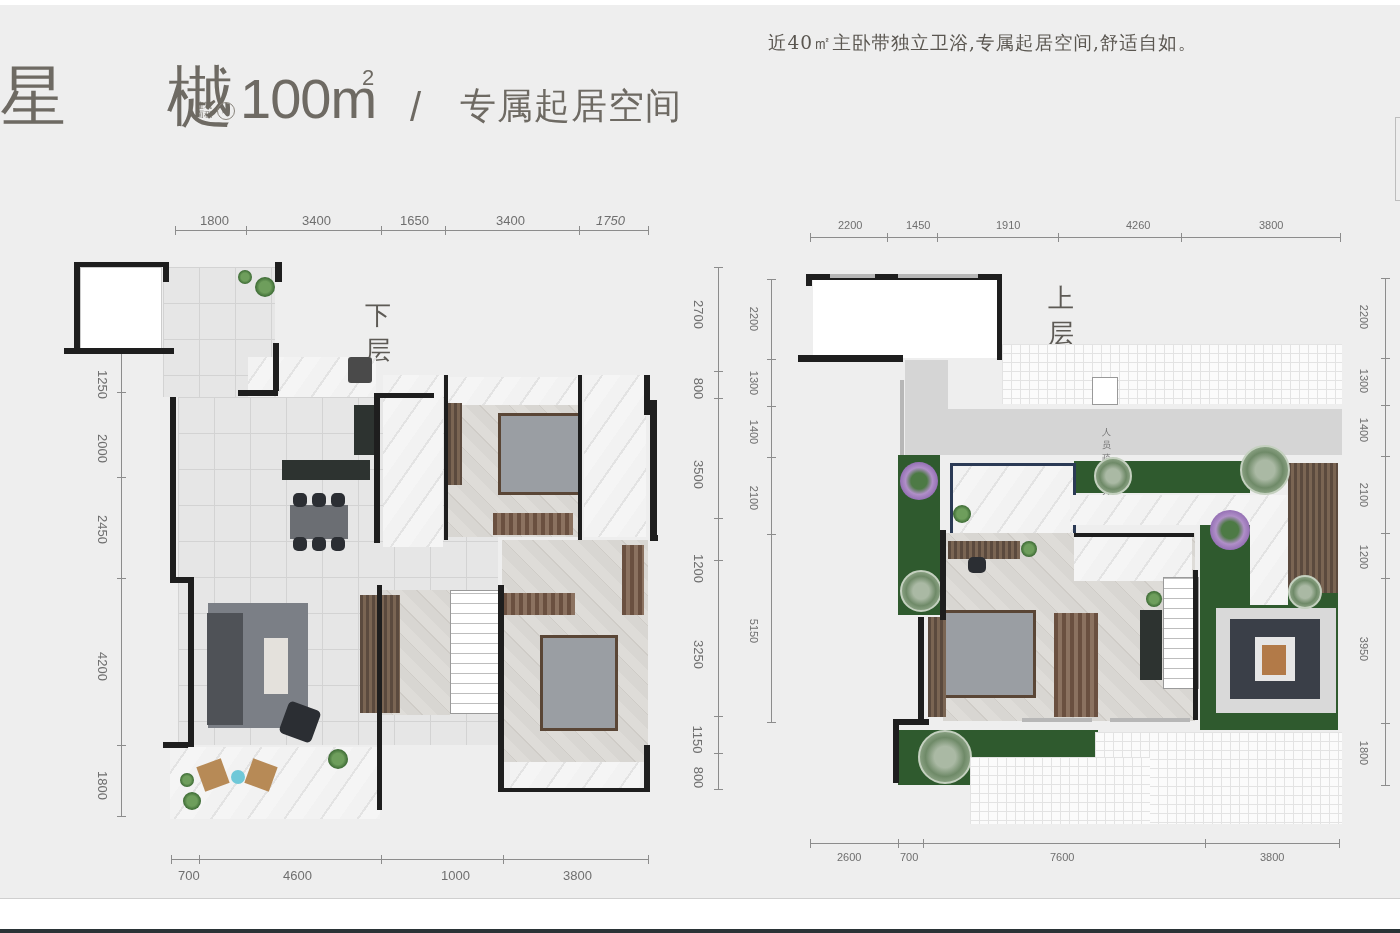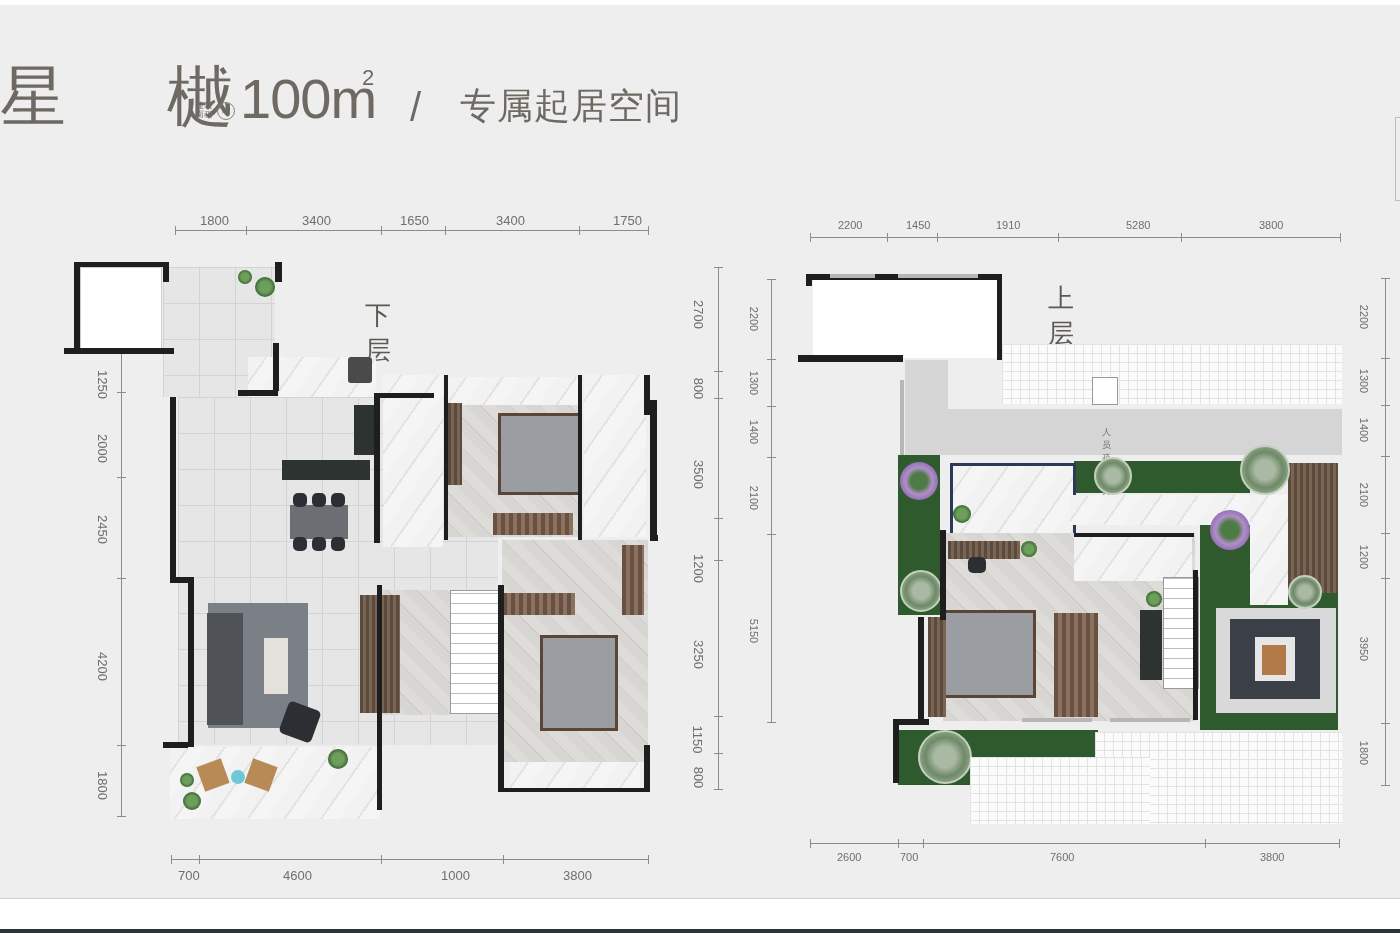--- a/index.html
+++ b/index.html
@@ -58,36 +58,37 @@
     <div class="t-name">星 樾</div>
     <div class="t-area-label">建筑面积</div>
     <div class="t-approx">约</div>
     <div class="t-area">100m</div>
     <div class="t-sup">2</div>
     <div class="t-slash">/</div>
     <div class="t-type">专属起居空间</div>
   </div>
 
   <div class="desc">
+    <div>近40㎡主卧带独立卫浴,专属起居空间,舒适自如。</div>
   </div>
   <div class="edge-box"></div>
 
   <div class="dim-h" style="left:175px;top:225px;width:474px;">
     <div class="tick-h" style="left:0"></div>
       <div class="tick-h" style="left:71px"></div>
       <div class="tick-h" style="left:206px"></div>
       <div class="tick-h" style="left:270px"></div>
       <div class="tick-h" style="left:404px"></div>
       <div class="tick-h" style="left:473px"></div>
   </div>
   <div class="dlab" style="left:200px;top:208px;">1800</div>
   <div class="dlab" style="left:302px;top:208px;">3400</div>
   <div class="dlab" style="left:400px;top:208px;">1650</div>
   <div class="dlab" style="left:496px;top:208px;">3400</div>
-  <div class="dlab" style="left:613px;top:208px;">1750</div>
+  <div class="dlab" style="left:596px;top:208px;font-style:italic;">1750</div>
 
   <div class="dim-h" style="left:171px;top:854px;width:478px;">
     <div class="tick-h" style="left:0"></div>
       <div class="tick-h" style="left:28px"></div>
       <div class="tick-h" style="left:210px"></div>
       <div class="tick-h" style="left:332px"></div>
       <div class="tick-h" style="left:477px"></div>
   </div>
   <div class="dlab" style="left:178px;top:863px;">700</div>
   <div class="dlab" style="left:283px;top:863px;">4600</div>
@@ -212,21 +213,21 @@
     <div class="tick-h" style="left:0"></div>
       <div class="tick-h" style="left:77px"></div>
       <div class="tick-h" style="left:127px"></div>
       <div class="tick-h" style="left:248px"></div>
       <div class="tick-h" style="left:371px"></div>
       <div class="tick-h" style="left:530px"></div>
   </div>
   <div class="dlab sm" style="left:838px;top:214px;">2200</div>
   <div class="dlab sm" style="left:906px;top:214px;">1450</div>
   <div class="dlab sm" style="left:996px;top:214px;">1910</div>
-  <div class="dlab sm" style="left:1126px;top:214px;">5280</div>
+  <div class="dlab sm" style="left:1126px;top:214px;">4260</div>
   <div class="dlab sm" style="left:1259px;top:214px;">3800</div>
 
   <div class="dim-h" style="left:810px;top:838px;width:530px;">
     <div class="tick-h" style="left:0"></div>
       <div class="tick-h" style="left:88px"></div>
       <div class="tick-h" style="left:113px"></div>
       <div class="tick-h" style="left:395px"></div>
       <div class="tick-h" style="left:529px"></div>
   </div>
   <div class="dlab sm" style="left:837px;top:846px;">2600</div>

